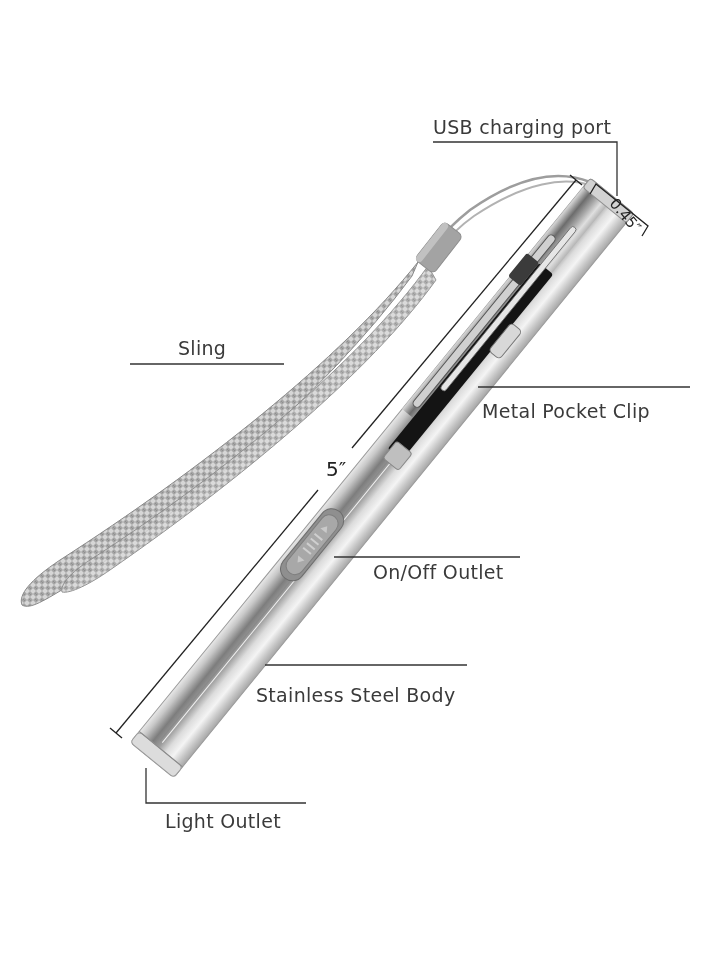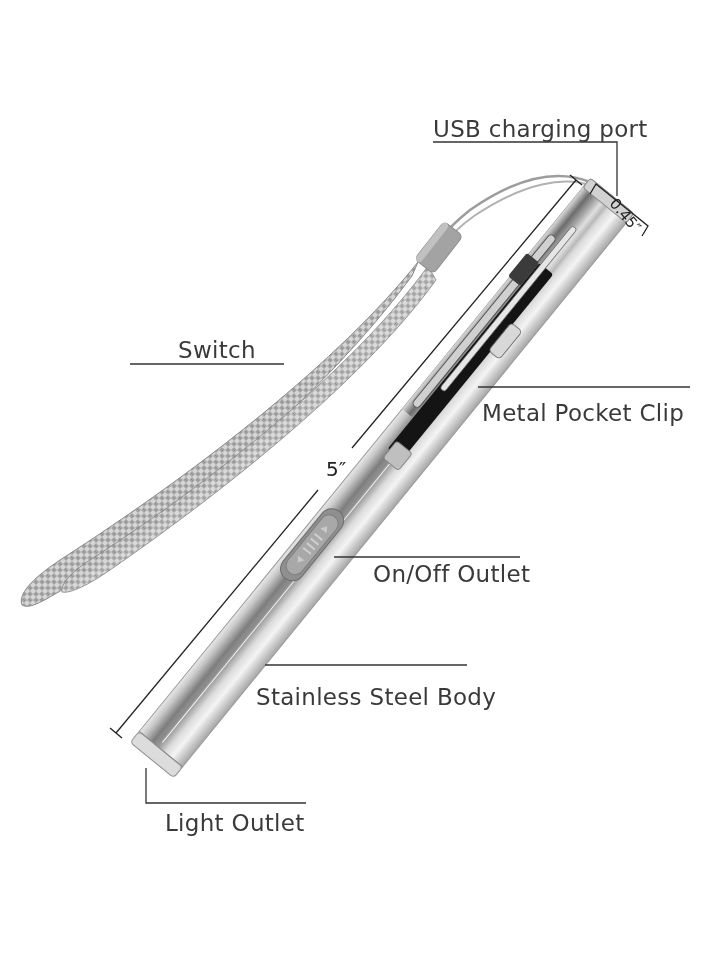--- a/index.html
+++ b/index.html
@@ -1,20 +1,20 @@
 <!DOCTYPE html>
 <html><head>
   <meta charset="utf-8">
   <style>
     html, body { margin: 0; padding: 0; background: #ffffff; }
     body { width: 702px; height: 962px; position: relative; overflow: hidden;
            font-family: "DejaVu Sans", "Liberation Sans", sans-serif; }
     .stage { position: absolute; left: 0; top: 0; width: 702px; height: 962px; }
     svg.art { position: absolute; left: 0; top: 0; }
-    .label { position: absolute; color: #3a3a3a; font-size: 23px; white-space: nowrap;
+    .label { position: absolute; color: #3a3a3a; font-size: 19px; white-space: nowrap;
              letter-spacing: 0.3px; line-height: 1; }
     .dim { position: absolute; color: #222; font-size: 17px; white-space: nowrap; line-height: 1; }
   </style>
 </head>
 <body>
 
 <div class="stage">
 
   <svg class="art" width="702" height="962" viewBox="0 0 702 962">
     <defs>
@@ -108,21 +108,21 @@
       <polyline points="433,142 617,142 617,196"></polyline>
       <line x1="130" y1="364" x2="284" y2="364"></line>
       <line x1="478" y1="387" x2="690" y2="387"></line>
       <line x1="334" y1="557" x2="520" y2="557"></line>
       <line x1="265" y1="665" x2="467" y2="665"></line>
       <polyline points="146,768 146,803 306,803"></polyline>
     </g>
   </svg>
 
   <div class="label" style="left:433px; top:118px;">USB charging port</div>
-  <div class="label" style="left:178px; top:339px;">Switch</div>
+  <div class="label" style="left:178px; top:339px;">Sling</div>
   <div class="label" style="left:482px; top:402px;">Metal Pocket Clip</div>
   <div class="label" style="left:373px; top:563px;">On/Off Outlet</div>
   <div class="label" style="left:256px; top:686px;">Stainless Steel Body</div>
   <div class="label" style="left:165px; top:812px;">Light Outlet</div>
 
   <div class="dim" style="left:326px; top:459px; font-size:20px;">5″</div>
   <div class="dim" style="left:618px; top:196px; transform: rotate(50deg); transform-origin: left top; font-size:15px;">0.45″</div>
 </div>
 
 </body></html>

